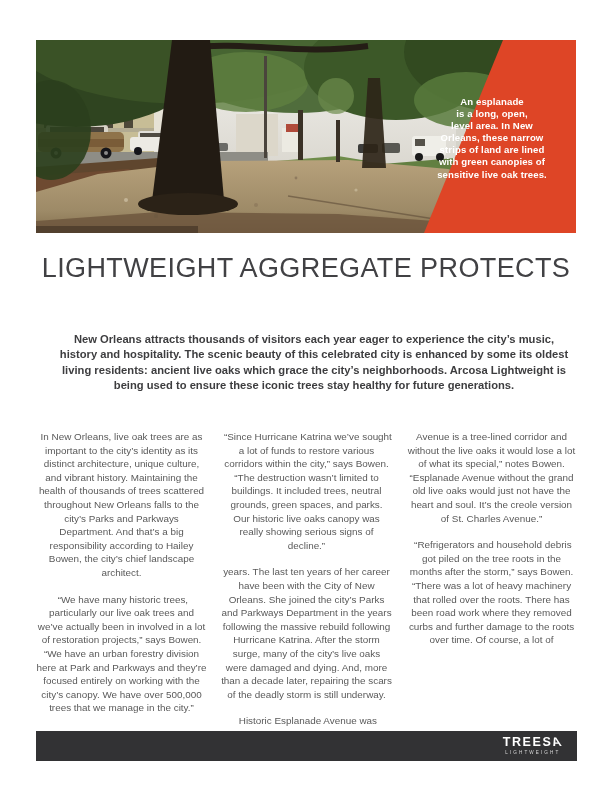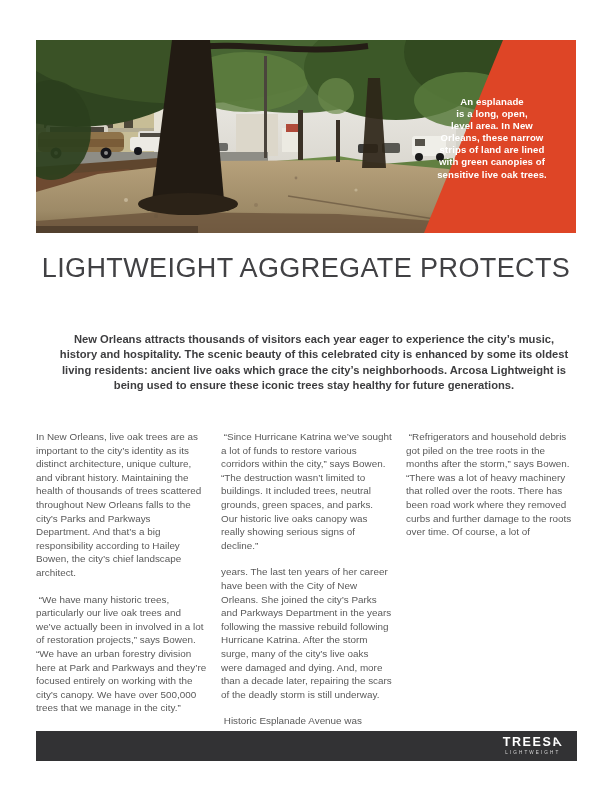--- a/index.html
+++ b/index.html
@@ -26,21 +26,21 @@
   }
   
   .intro{
     position:absolute;left:48px;top:324px;width:516px;margin:8px;
     text-align:center;color:#3d3d3f;font-weight:bold;
     font-size:11.2px;line-height:15.3px;
   }
   
   .columns{
     position:absolute;left:36px;top:430px;width:541px;
-    display:flex;gap:14px;
+    display:flex;gap:14px;text-align:center;
   }
   .col{width:171px;color:#595959;font-size:9.9px;line-height:13.6px;}
   .col p{margin:0 0 13px 0;white-space:pre-wrap;}
   
   .footer{
     position:absolute;left:36px;top:731px;width:541px;height:30px;
     background:#323234;display:flex;align-items:center;justify-content:flex-end;
   }
   .brand{margin-right:14px;text-align:center;color:#ffffff;}
   .brand-name{
@@ -195,20 +195,21 @@
       <p>In New Orleans, live oak trees are as important to the city’s identity as its distinct architecture, unique culture, and vibrant history. Maintaining the health of thousands of trees scattered throughout New Orleans falls to the city’s Parks and Parkways Department. And that’s a big responsibility according to Hailey Bowen, the city’s chief landscape architect.</p>
       <p> “We have many historic trees, particularly our live oak trees and we’ve actually been in involved in a lot of restoration projects,” says Bowen. “We have an urban forestry division here at Park and Parkways and they’re focused entirely on working with the city’s canopy. We have over 500,000 trees that we manage in the city.”</p>
       <p> Bowen has been in the field of landscape architecture for over 20</p>
     </div>
     <div class="col">
       <p> “Since Hurricane Katrina we’ve sought a lot of funds to restore various corridors within the city,” says Bowen. “The destruction wasn’t limited to buildings. It included trees, neutral grounds, green spaces, and parks. Our historic live oaks canopy was really showing serious signs of decline.”</p>
       <p>years. The last ten years of her career have been with the City of New Orleans. She joined the city’s Parks and Parkways Department in the years following the massive rebuild following Hurricane Katrina. After the storm surge, many of the city’s live oaks were damaged and dying. And, more than a decade later, repairing the scars of the deadly storm is still underway.</p>
       <p> Historic Esplanade Avenue was particularly hard hit. “Esplanade</p>
     </div>
     <div class="col">
+      <p>Avenue is a tree-lined corridor and without the live oaks it would lose a lot of what its special,” notes Bowen. “Esplanade Avenue without the grand old live oaks would just not have the heart and soul. It’s the creole version of St. Charles Avenue.”</p>
       <p> “Refrigerators and household debris got piled on the tree roots in the months after the storm,” says Bowen. “There was a lot of heavy machinery that rolled over the roots. There has been road work where they removed curbs and further damage to the roots over time. Of course, a lot of</p>
     </div>
   </div>
 
   <div class="footer" style="background: rgb(50, 50, 52);">
     <div class="brand">
       <div class="brand-name"><span>TREES</span><span class="tilt-a">A</span></div>
       <div class="brand-sub">LIGHTWEIGHT</div>
     </div>
   </div>

